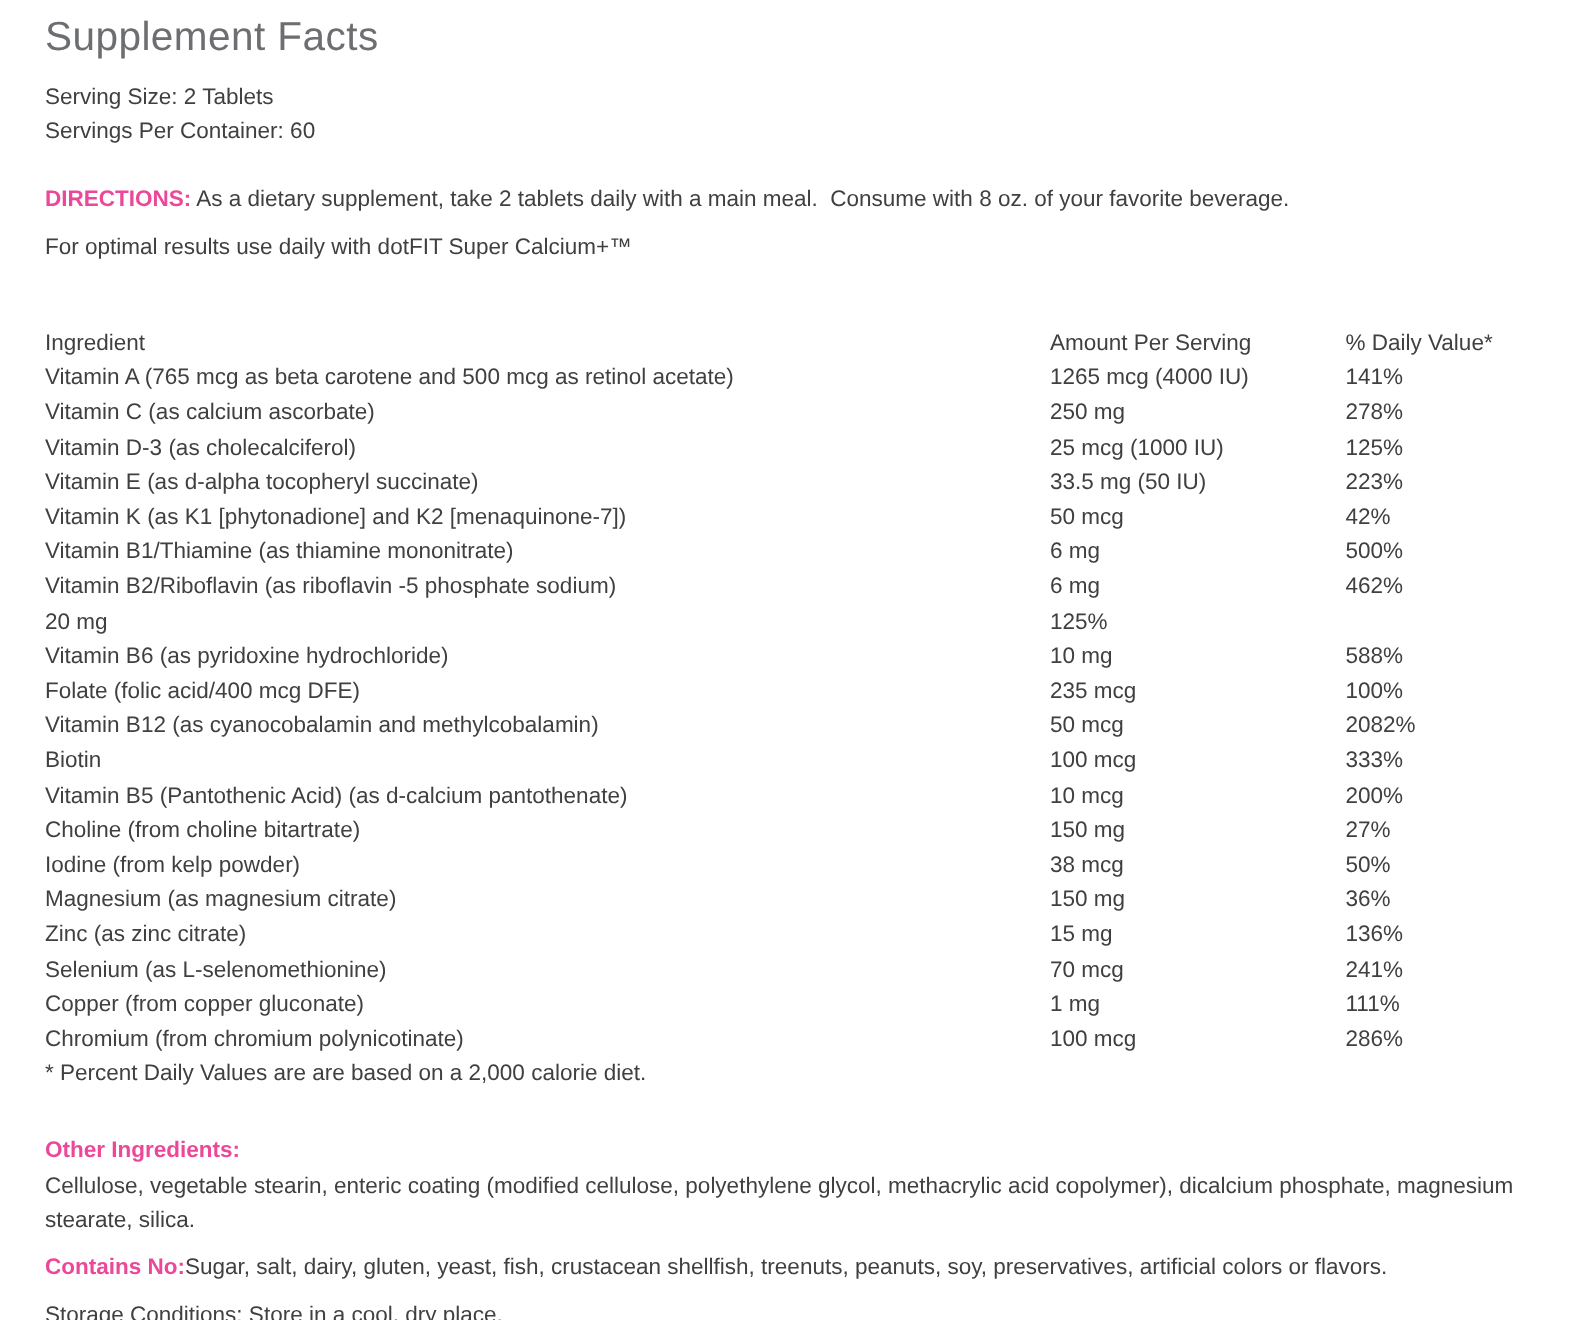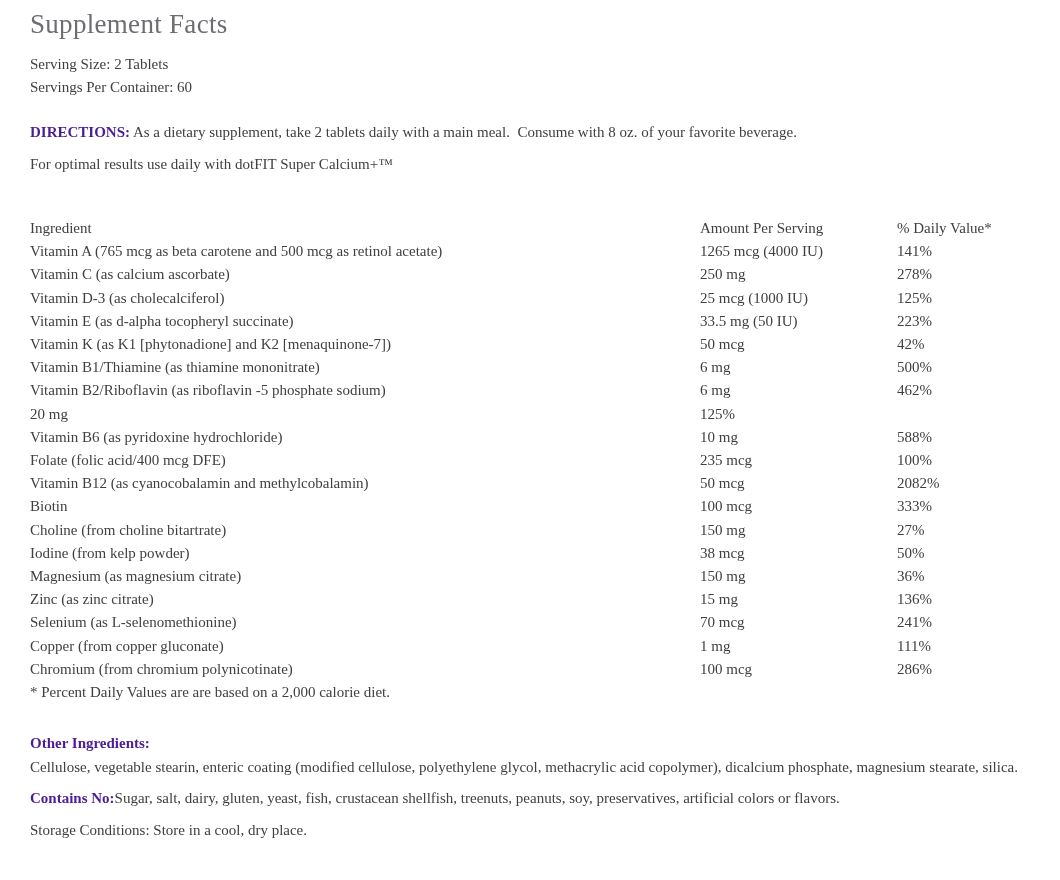--- a/index.html
+++ b/index.html
@@ -2,21 +2,21 @@
 <html><head>
 <meta charset="utf-8">
 <style>
   * { margin: 0; padding: 0; box-sizing: border-box; }
   html, body { background: #ffffff; }
   .page {
     position: relative;
     width: 1060px;
     height: 880px;
     background: #ffffff;
-    font-family: Liberation Serif, serif;
+    font-family: Liberation Sans, sans-serif;
     color: #404042;
     font-size: 15px;
     overflow: hidden;
   }
   .content { padding: 8px 30px 0 30px; }
 
   .title {
     font-size: 27px;
     font-weight: 300;
     color: #6d6e71;
@@ -24,21 +24,21 @@
     line-height: 32px;
     margin-bottom: 13px;
   }
 
   .line { line-height: 23px; }
 
   .para { line-height: 23px; margin-top: 9px; }
   .para-directions { margin-top: 22px; }
   .pre { white-space: pre-wrap; }
 
-  b, strong, .bold { font-weight: 700; color: #4c1d95; }
+  b, strong, .bold { font-weight: 700; color: #ec4899; }
 
   .table { margin-top: 41px; }
   .row {
     display: grid;
     grid-template-columns: 670px 197px 1fr;
     line-height: 23.2px;
   }
   .footnote { line-height: 23.2px; }
 
   .section-other { margin-top: 27px; }
@@ -133,20 +133,25 @@
     <span>50 mcg</span>
     <span>2082%</span>
   </div>
 
   <div class="row">
     <span>Biotin</span>
     <span>100 mcg</span>
     <span>333%</span>
   </div>
 
+  <div class="row">
+    <span>Vitamin B5 (Pantothenic Acid) (as d-calcium pantothenate)</span>
+    <span>10 mcg</span>
+    <span>200%</span>
+  </div>
 
   <div class="row">
     <span>Choline (from choline bitartrate)</span>
     <span>150 mg</span>
     <span>27%</span>
   </div>
 
   <div class="row">
     <span>Iodine (from kelp powder)</span>
     <span>38 mcg</span>

